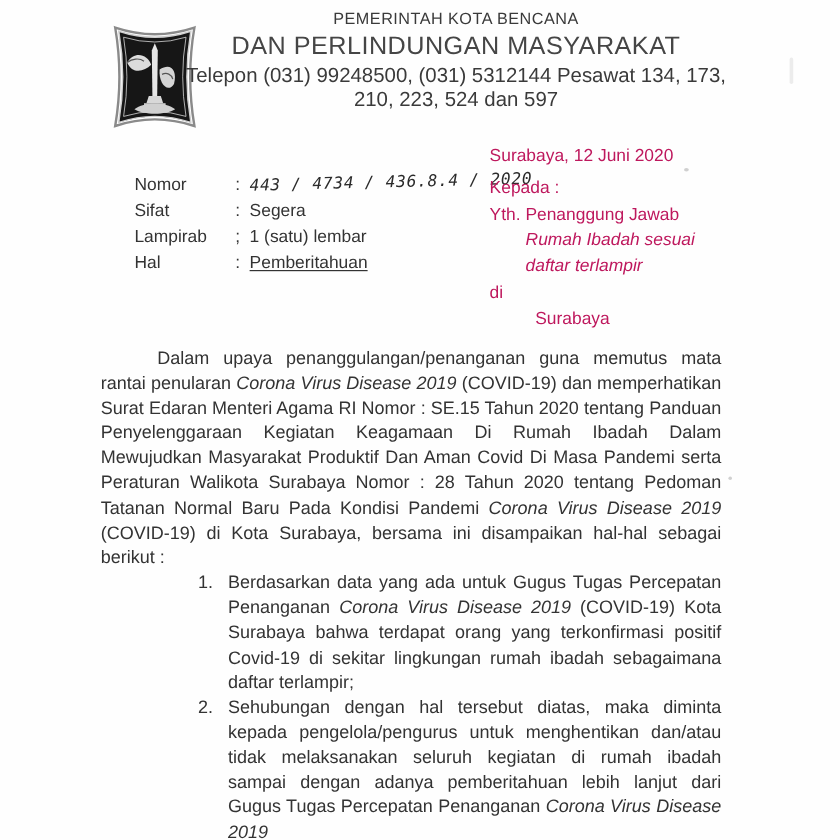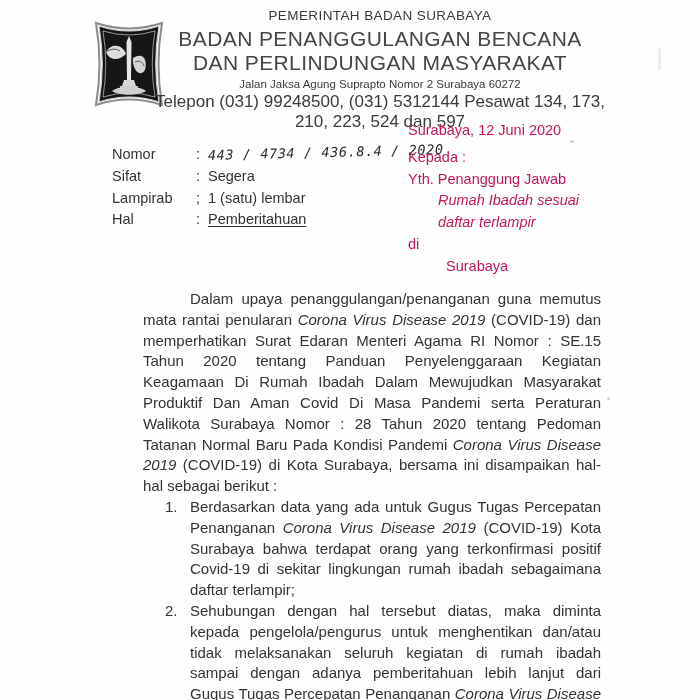--- a/index.html
+++ b/index.html
@@ -27,21 +27,21 @@
     color:#2b2b2b;
   }
   .underlined { text-decoration:underline; text-underline-offset:2px; }
   
   .recipient { position:absolute; left:408px; top:120px; font-size:14.5px; line-height:21.8px; color:#be185d; }
   .recipient .date { margin-bottom:5px; }
   .ind1 { padding-left:30px;font-style:italic; }
   .ind2 { padding-left:38px; }
   
   .body { position:absolute; left:84px; top:289px; width:517px; font-size:15px; line-height:20.8px; color:#333; }
-  .opening { margin-left:59px; text-align:justify; text-indent:47px; }
+  .opening { text-align:justify; text-indent:47px; }
   .num-list { margin-left:59px; list-style:none; }
   .num-item { position:relative; padding-left:47px; text-align:justify; }
   .num-marker { position:absolute; left:22px; top:0; }
   .virus { font-style:italic; }
   
   .speck { position:absolute; background:#9a9a9a; border-radius:50%; opacity:0.45; }
   .speck-a { left:570px; top:140px; width:4px; height:3px; }
   .speck-b { left:607px; top:397px; width:3px; height:3px; }
   .speck-c { left:658px; top:48px; width:3px; height:22px; border-radius:2px; opacity:0.18; }
 </style>
@@ -71,24 +71,22 @@
       <path d="M14,34 C18,31 24,30 28,33" fill="none" stroke="#555" stroke-width="1"></path>
 
       <path d="M41,40 C50,34 56,40 53,52 C48,60 40,52 41,40 Z" fill="#d4d4d4"></path>
       <path d="M43,44 C47,42 51,44 52,48" fill="none" stroke="#555" stroke-width="1"></path>
 
       <path d="M20,73 C28,67 46,67 54,73 C46,78 28,78 20,73 Z" fill="#d0d0d0"></path>
     </svg>
   </div>
 
   <header class="letterhead">
-    <div class="gov-name">PEMERINTAH BADAN SURABAYA</div>
-    <div class="agency">BADAN PENANGGULANGAN BENCANA</div>
+    <div class="gov-name">PEMERINTAH KOTA BENCANA</div>
     <div class="agency">DAN PERLINDUNGAN MASYARAKAT</div>
-    <div class="addr">Jalan Jaksa Agung Suprapto Nomor 2 Surabaya 60272</div>
     <div class="phone">Telepon (031) 99248500, (031) 5312144 Pesawat 134, 173, 210, 223, 524 dan 597</div>
   </header>
 
   <section class="meta">
     <div class="meta-row">
       <span class="meta-label">Nomor</span>
       <span class="meta-sep">:</span>
       <span class="handwritten">443 / 4734 / 436.8.4 / 2020</span>
     </div>
     <div class="meta-row">

